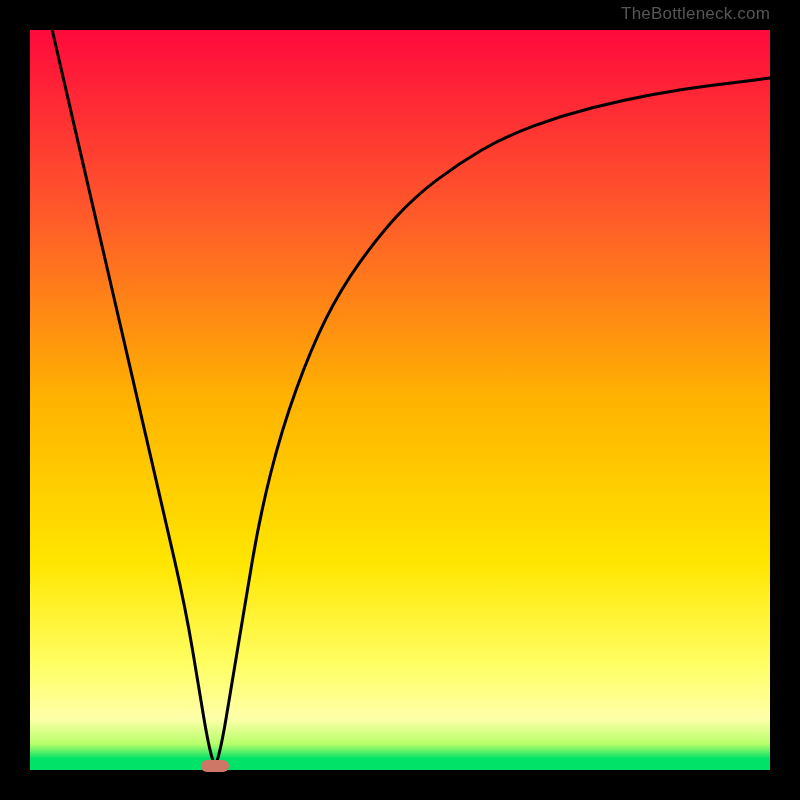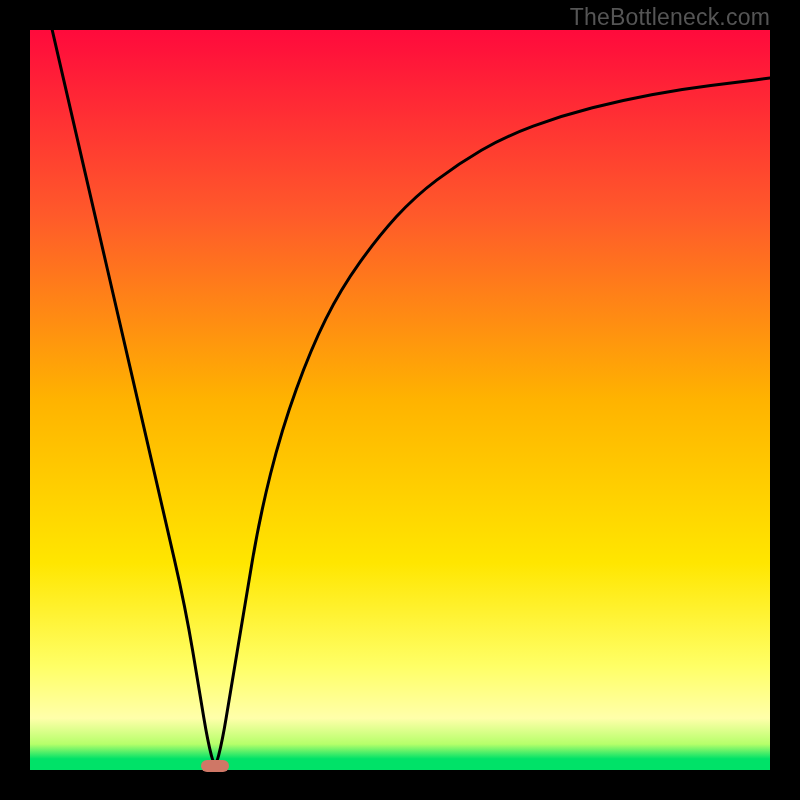--- a/index.html
+++ b/index.html
@@ -24,21 +24,21 @@
     top: 30px;
     left: 30px;
     width: 740px;
     height: 740px;
   }
   .watermark {
     position: absolute;
     top: 4px;
     right: 30px;
     color: #555;
-    font-size: 23px;
+    font-size: 17px;
     font-weight: 500;
     letter-spacing: 0.2px;
   }
   svg {
     display: block;
   }
   .marker {
     position: absolute;
     width: 28px;
     height: 12px;

